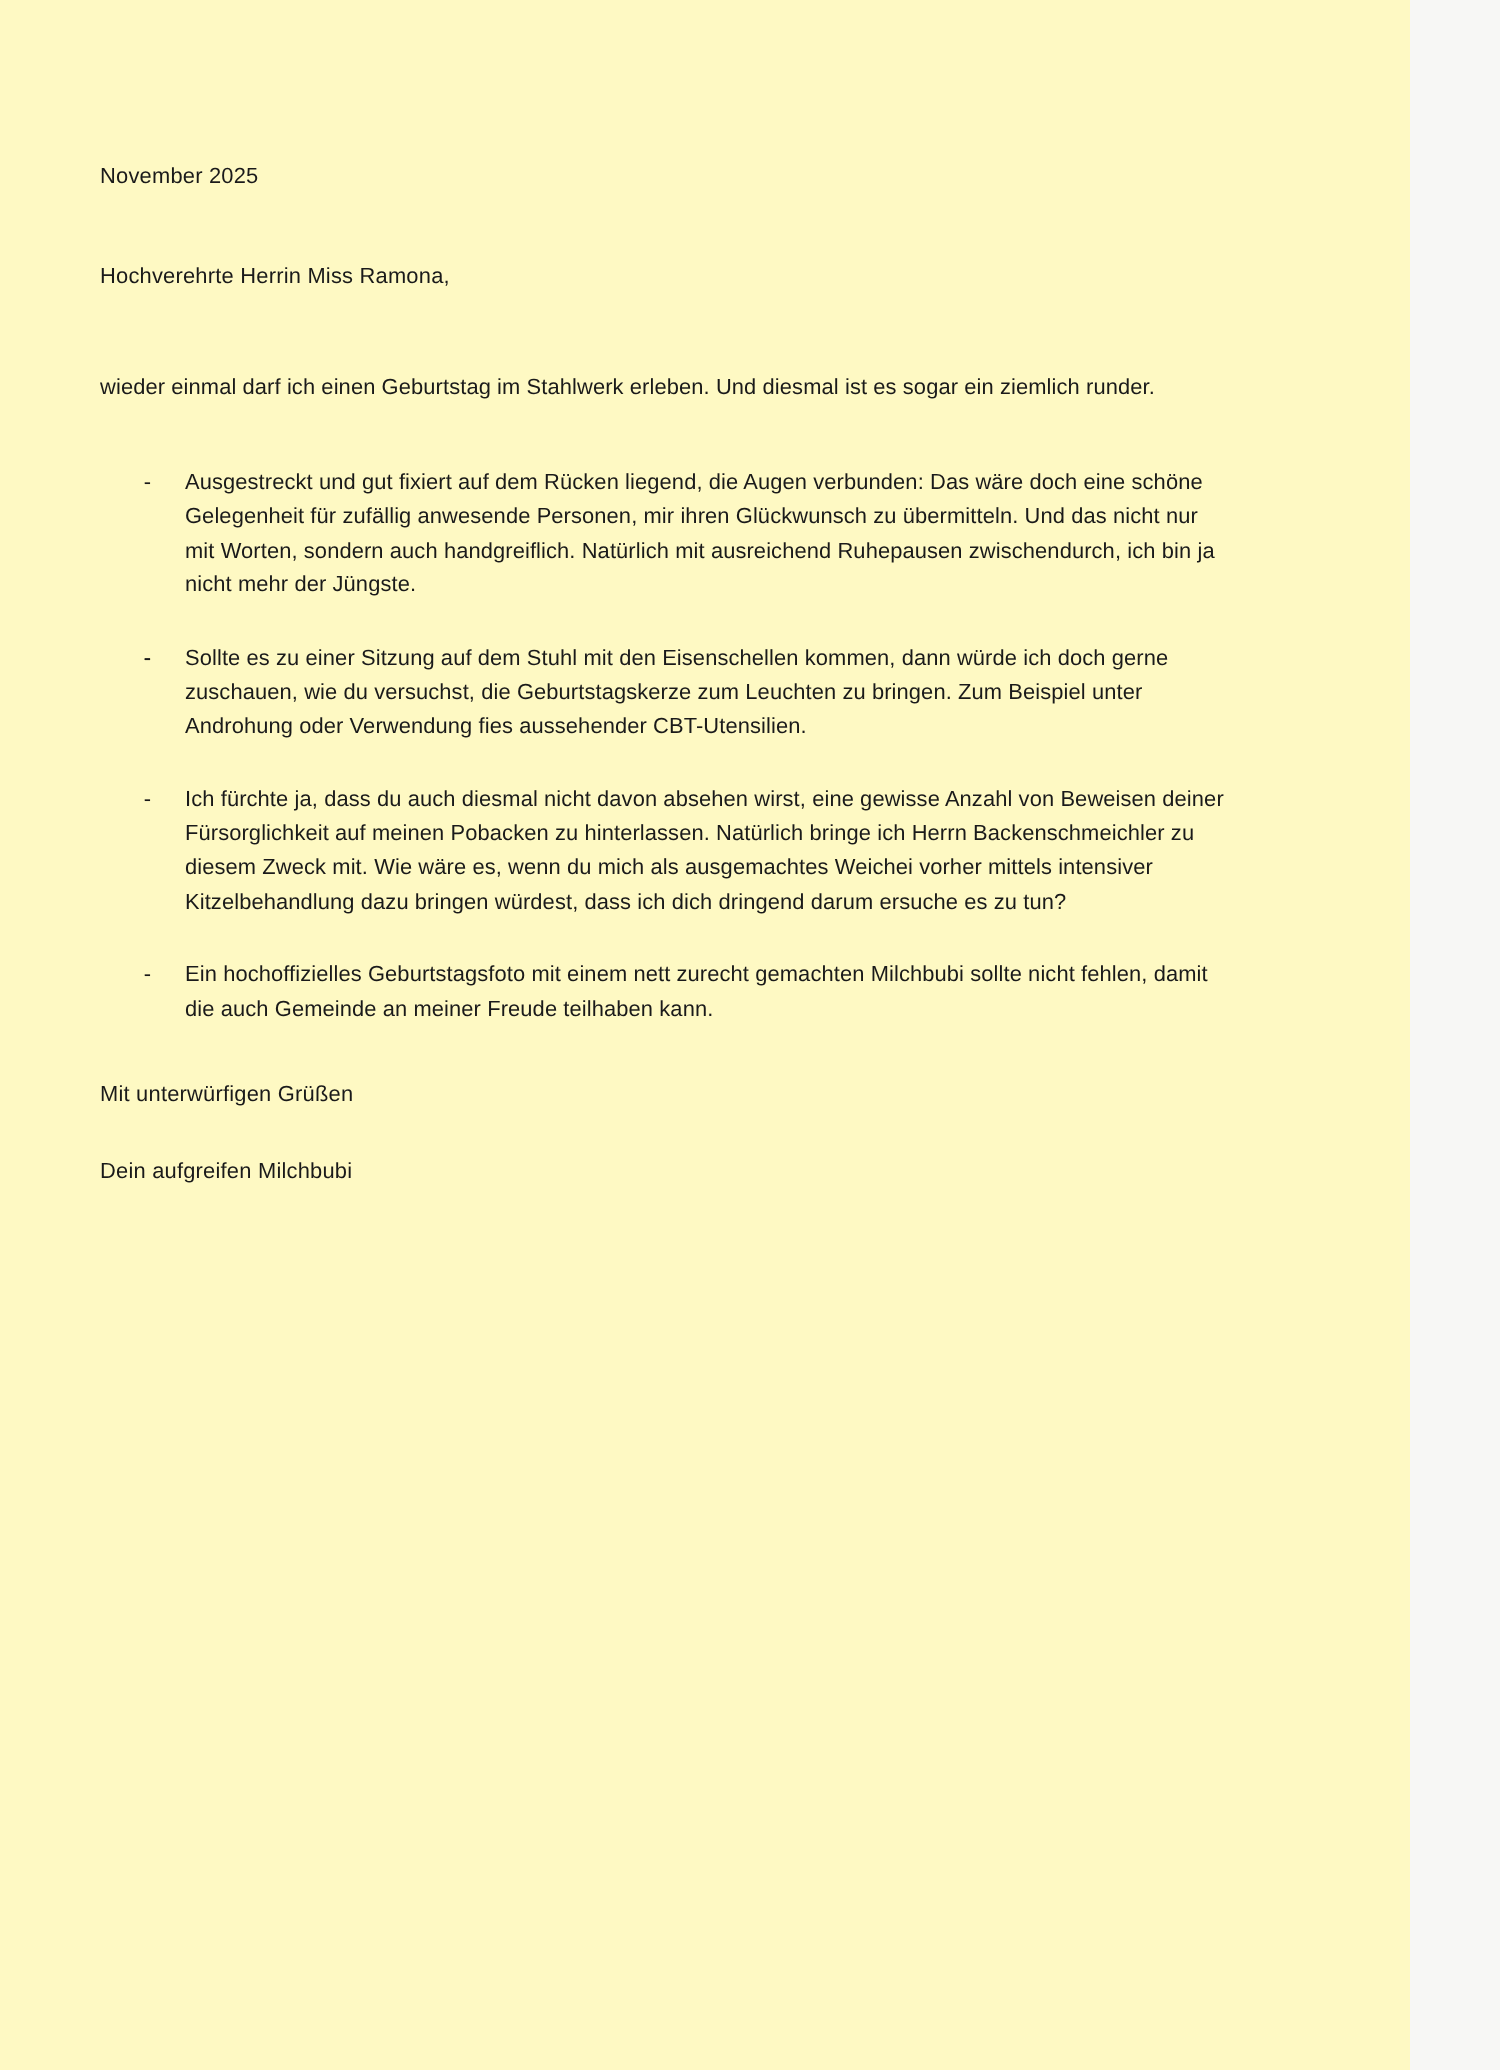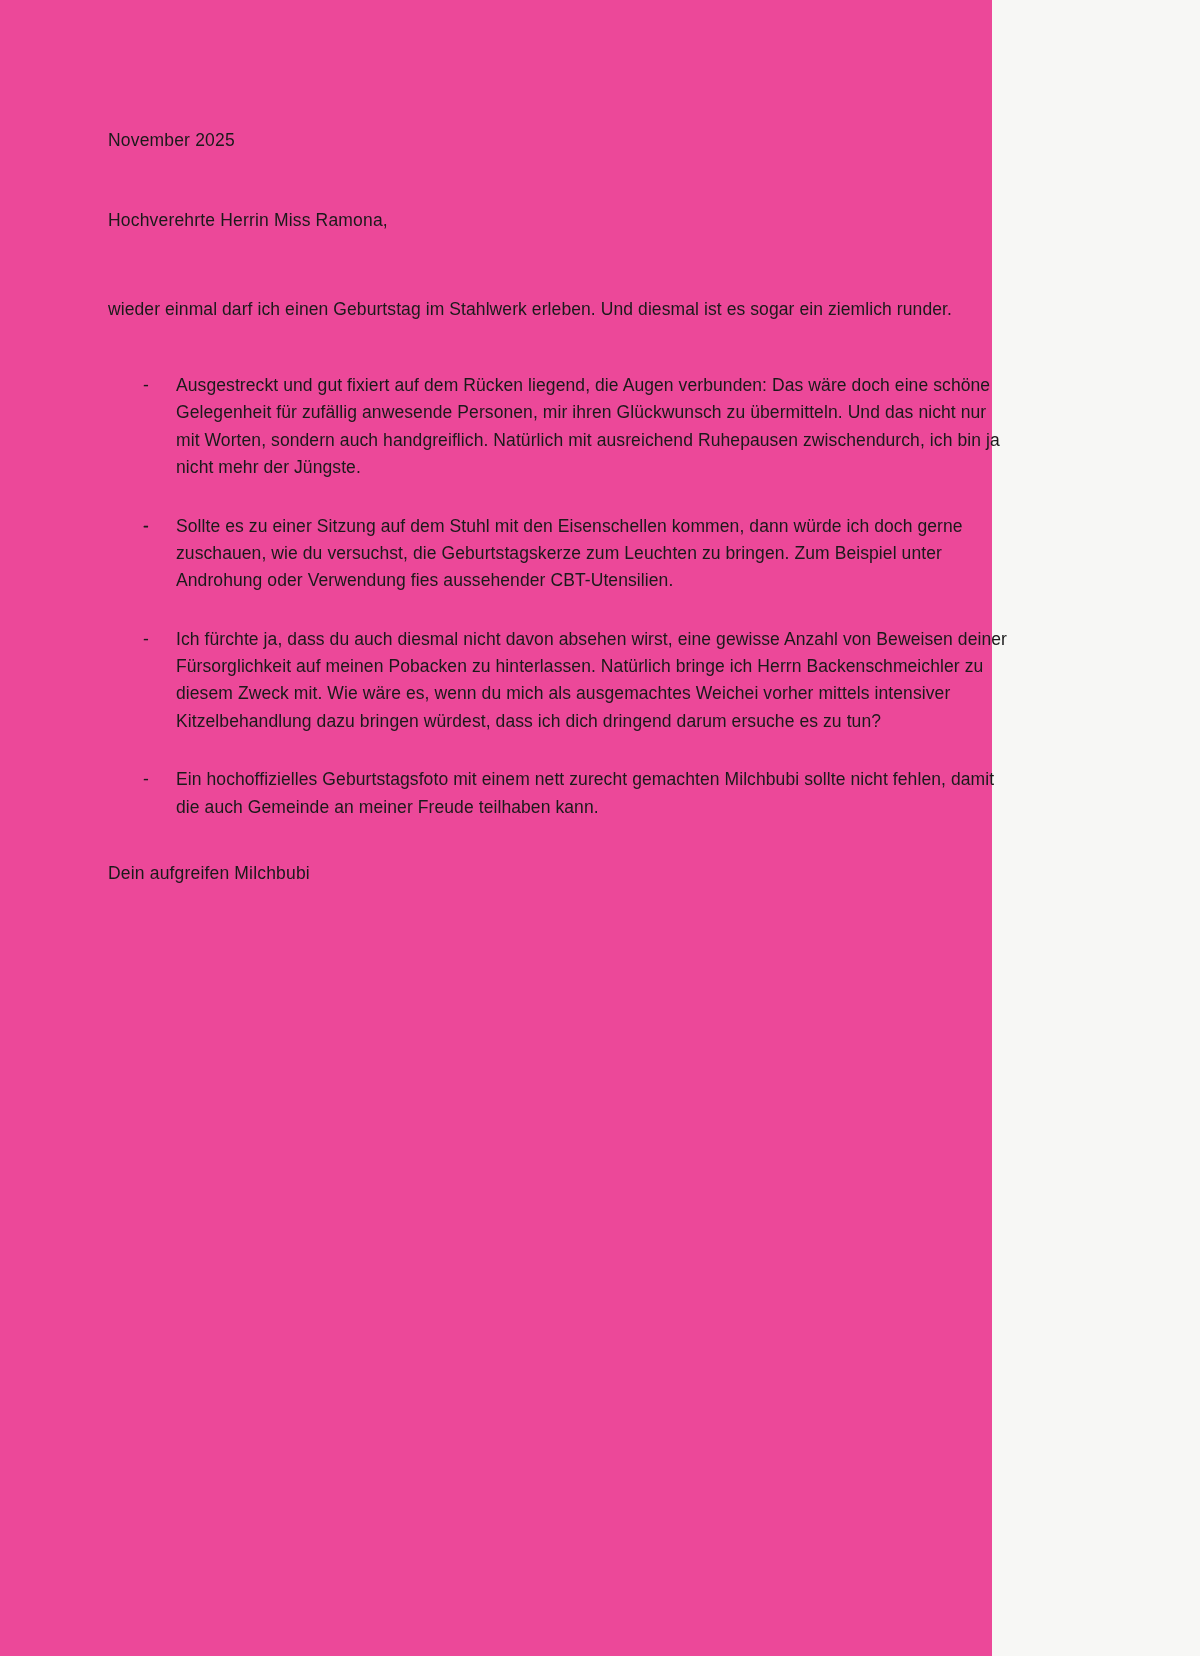--- a/index.html
+++ b/index.html
@@ -12,25 +12,25 @@
     height: 1656px;
     background: #f7f7f5;
     font-family: "Liberation Sans", "DejaVu Sans", sans-serif;
     color: #1a1a1a;
     -webkit-font-smoothing: antialiased;
     overflow: hidden;
   }
 
   .page {
     position: relative;
-    width: 992px;
+    width: 1128px;
     height: 1656px;
-    background: #ec4899;
+    background: #fef9c3;
     box-sizing: border-box;
-    padding: 132px 150px 0 108px;
+    padding: 132px 150px 0 80px;
   }
 
   .doc {
     width: 950px;
   }
 
   
   .date-line {
     font-size: 17.5px;
     line-height: 1.0;
@@ -134,17 +134,18 @@
         <span class="list-marker">-</span>
         <span>Ich fürchte ja, dass du auch diesmal nicht davon absehen wirst, eine gewisse Anzahl von Beweisen deiner Fürsorglichkeit auf meinen Pobacken zu hinterlassen. Natürlich bringe ich Herrn Backenschmeichler zu diesem Zweck mit. Wie wäre es, wenn du mich als ausgemachtes Weichei vorher mittels intensiver Kitzelbehandlung dazu bringen würdest, dass ich dich dringend darum ersuche es zu tun?</span>
       </li>
       <li class="list-item">
         <span class="list-marker">-</span>
         <span>Ein hochoffizielles Geburtstagsfoto mit einem nett zurecht gemachten Milchbubi sollte nicht fehlen, damit die auch Gemeinde an meiner Freude teilhaben kann.</span>
       </li>
     </ul>
 
 
+    <div class="signoff">Mit unterwürfigen Grüßen</div>
 
     <div class="signature">Dein aufgreifen Milchbubi</div>
 
   </div>
 </div>
 
 </body></html>

